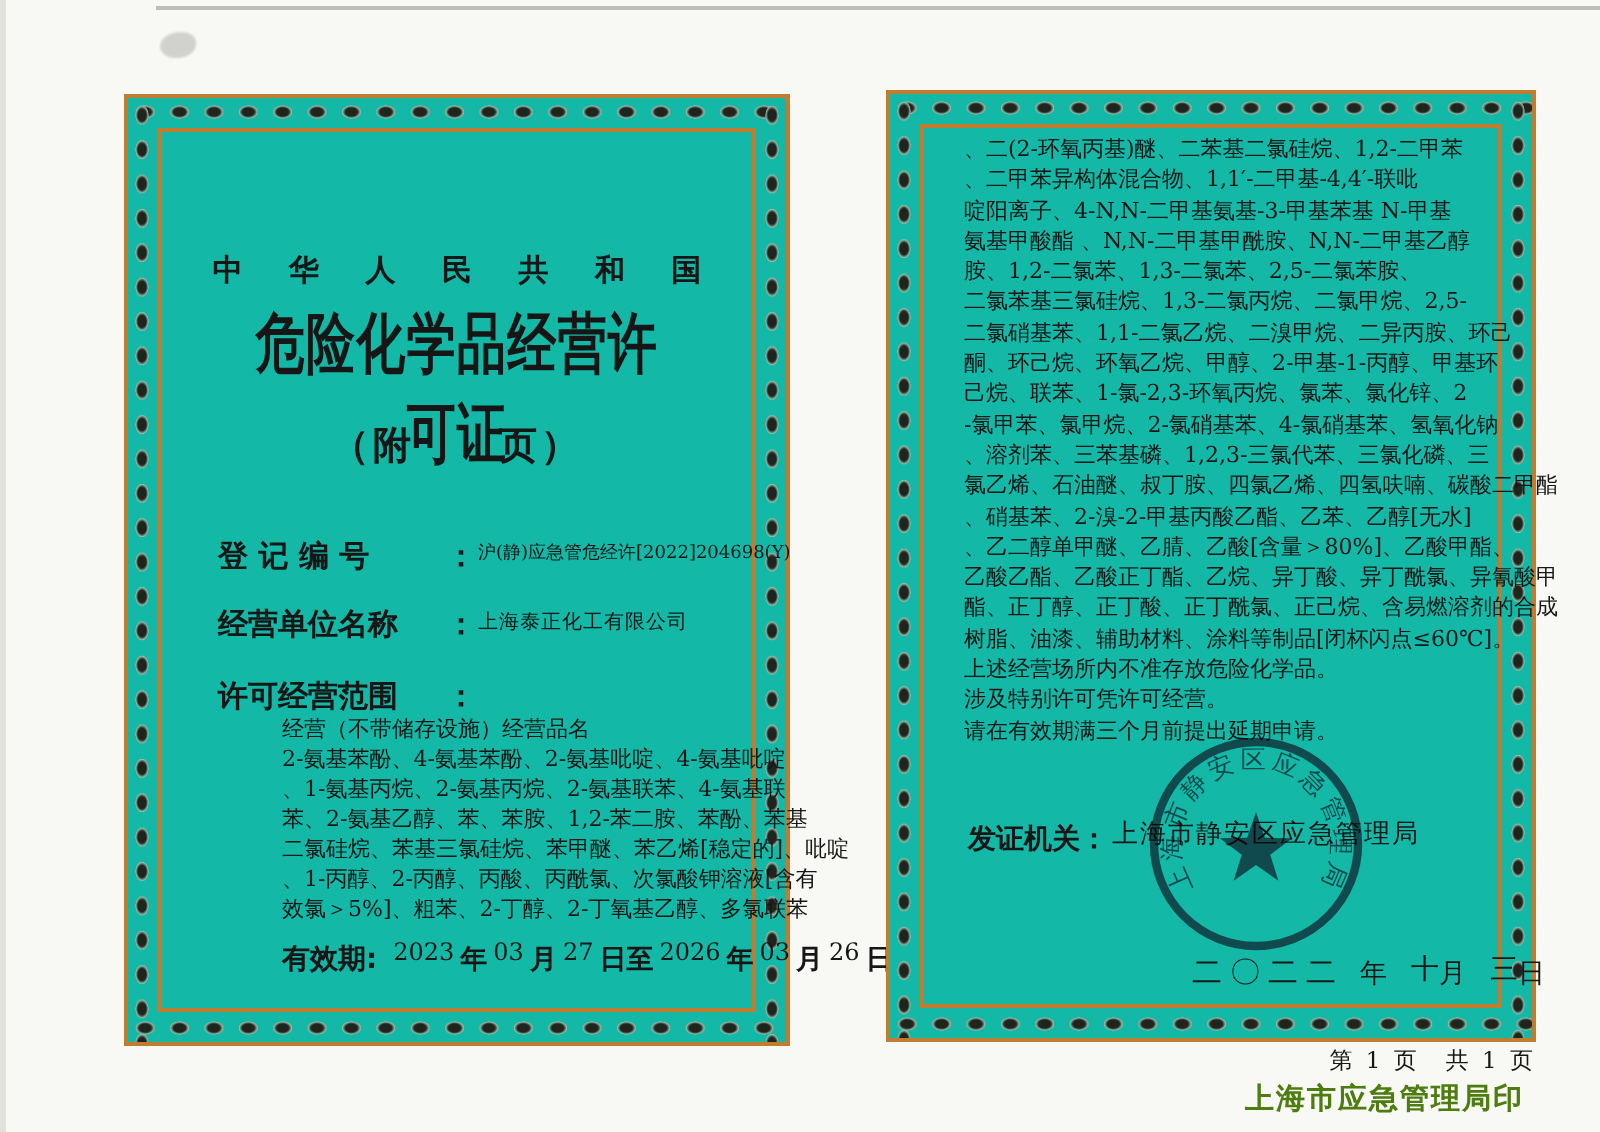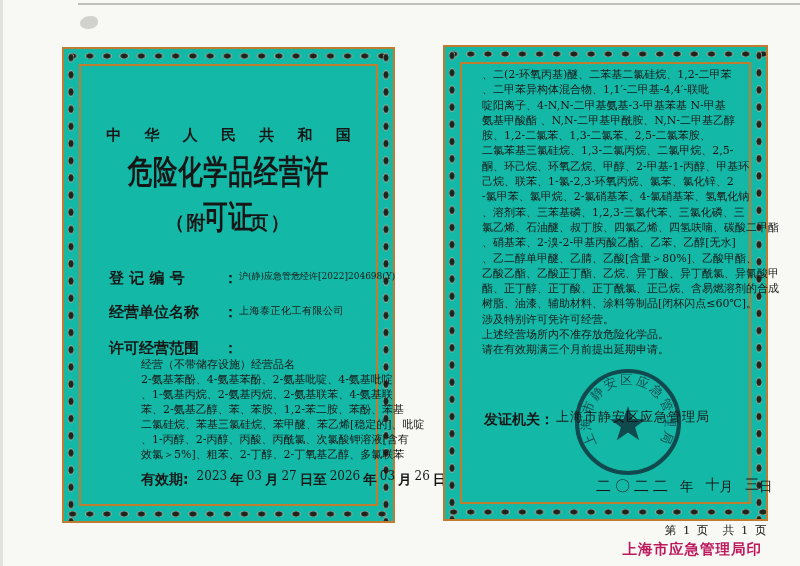--- a/index.html
+++ b/index.html
@@ -81,21 +81,21 @@
     font-size:14px;}
   .date-row .d-script{letter-spacing:4px;font-size:15px;}
   .date-row .d-unit{font-family:"DejaVu Sans","Liberation Sans",sans-serif;font-size:13.5px;}
   .date-row .d-val{position:relative;top:-2px;font-size:14px;}
   .gap8{display:inline-block;width:8px;} .gap12{display:inline-block;width:12px;}
 
   
   .page-indicator{position:absolute;right:32px;top:523px;font-size:11.5px;letter-spacing:1.5px;}
   .print-note{position:absolute;right:38px;top:540px;
     font-family:"DejaVu Sans","Liberation Sans",sans-serif;
-    font-weight:600;font-size:14.5px;letter-spacing:1px;color:#be185d;}
+    font-weight:600;font-size:14.5px;letter-spacing:1px;color:#4d7c0f;}
 </style>
 </head>
 <body>
 
 <div class="scan">
   <div class="edge-left"></div>
   <div class="top-scan-line"></div>
   <div class="smudge"></div>
 
   <div class="page page-left">
@@ -162,32 +162,33 @@
     <div class="inner-frame"></div>
 
     <div class="inner-content">
       <div class="list-block">
         <div class="list-line">、二(2-环氧丙基)醚、二苯基二氯硅烷、1,2-二甲苯</div>
         <div class="list-line">、二甲苯异构体混合物、1,1′-二甲基-4,4′-联吡</div>
         <div class="list-line">啶阳离子、4-N,N-二甲基氨基-3-甲基苯基 N-甲基</div>
         <div class="list-line">氨基甲酸酯 、N,N-二甲基甲酰胺、N,N-二甲基乙醇</div>
         <div class="list-line">胺、1,2-二氯苯、1,3-二氯苯、2,5-二氯苯胺、</div>
         <div class="list-line">二氯苯基三氯硅烷、1,3-二氯丙烷、二氯甲烷、2,5-</div>
+        <div class="list-line">二氯硝基苯、1,1-二氯乙烷、二溴甲烷、二异丙胺、环己</div>
         <div class="list-line">酮、环己烷、环氧乙烷、甲醇、2-甲基-1-丙醇、甲基环</div>
         <div class="list-line">己烷、联苯、1-氯-2,3-环氧丙烷、氯苯、氯化锌、2</div>
         <div class="list-line">-氯甲苯、氯甲烷、2-氯硝基苯、4-氯硝基苯、氢氧化钠</div>
         <div class="list-line">、溶剂苯、三苯基磷、1,2,3-三氯代苯、三氯化磷、三</div>
         <div class="list-line">氯乙烯、石油醚、叔丁胺、四氯乙烯、四氢呋喃、碳酸二甲酯</div>
         <div class="list-line">、硝基苯、2-溴-2-甲基丙酸乙酯、乙苯、乙醇[无水]</div>
         <div class="list-line">、乙二醇单甲醚、乙腈、乙酸[含量＞80%]、乙酸甲酯、</div>
         <div class="list-line">乙酸乙酯、乙酸正丁酯、乙烷、异丁酸、异丁酰氯、异氰酸甲</div>
         <div class="list-line">酯、正丁醇、正丁酸、正丁酰氯、正己烷、含易燃溶剂的合成</div>
         <div class="list-line">树脂、油漆、辅助材料、涂料等制品[闭杯闪点≤60℃]。</div>
+        <div class="note-line">上述经营场所内不准存放危险化学品。</div>
         <div class="note-line">涉及特别许可凭许可经营。</div>
-        <div class="note-line">上述经营场所内不准存放危险化学品。</div>
         <div class="note-line">请在有效期满三个月前提出延期申请。</div>
       </div>
 
       <div class="issuer-row">
         <span class="issuer-label">发证机关：</span>
         <span class="issuer-value">上海市静安区应急管理局</span>
       </div>
 
       <svg class="seal" viewBox="0 0 120 120" xmlns="http://www.w3.org/2000/svg">
         <circle cx="60" cy="60" r="51" fill="none" stroke="#bf4459" stroke-width="4.2"></circle>

